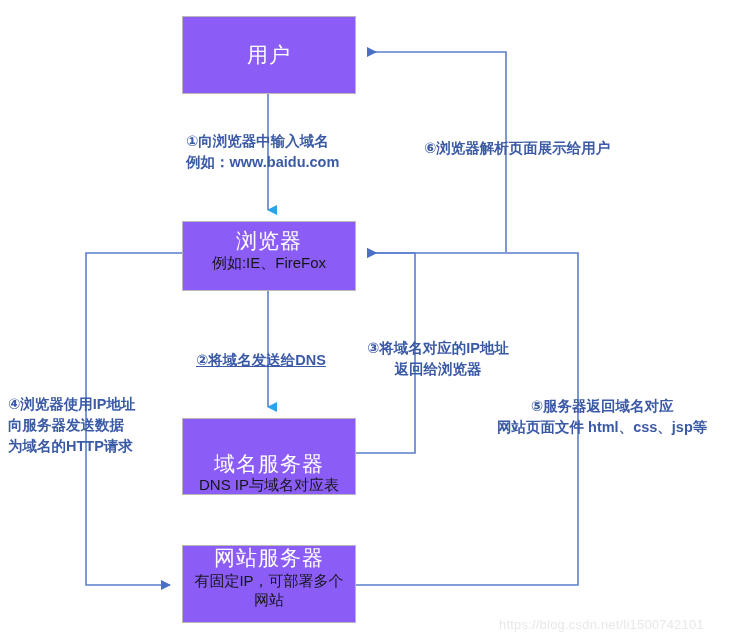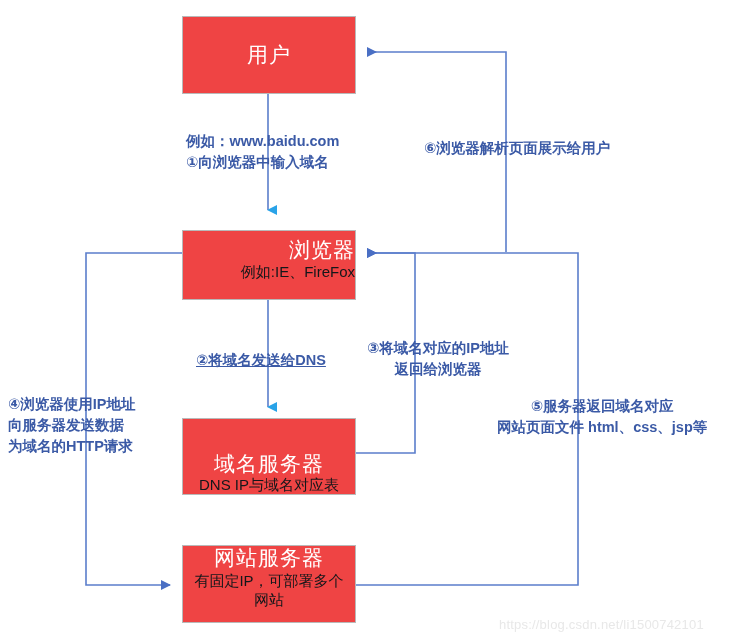--- a/index.html
+++ b/index.html
@@ -24,21 +24,21 @@
     top: 0;
     width: 748px;
     height: 642px;
     pointer-events: none;
   }
 
   
   .node {
     position: absolute;
     box-sizing: border-box;
-    background: #ef4444;
+    background: #8b5cf6;
     border: 1px solid #b9b9b9;
     display: flex;
     flex-direction: column;
     align-items: center;
     justify-content: center;
     text-align: center;
     line-height: 1.18;
   }
   .node .title {
     color: #ffffff;
@@ -54,22 +54,22 @@
     margin-top: 0;
     white-space: nowrap;
   }
   .node .sub.wrap {
     white-space: normal;
     line-height: 1.3;
     padding: 0 6px;
   }
 
   #node-user      { left: 182px; top: 16px;  width: 174px; height: 78px; }
-  #node-browser   { left: 182px; top: 230px; width: 174px; height: 70px;
-                    justify-content: flex-start; padding-top: 7px; align-items: flex-end; }
+  #node-browser   { left: 182px; top: 221px; width: 174px; height: 70px;
+                    justify-content: flex-start; padding-top: 7px; }
   #node-dns       { left: 182px; top: 418px; width: 174px; height: 77px;
                     justify-content: flex-end; padding-top: 9px; }
   #node-website   { left: 182px; top: 545px; width: 174px; height: 78px;
                     justify-content: flex-start; }
 
   
   .edge-label {
     position: absolute;
     color: #3b5aa6;
     font-size: 14.5px;
@@ -154,22 +154,22 @@
     <div class="title">域名服务器</div>
     <div class="sub">DNS IP与域名对应表</div>
   </div>
 
   <div class="node" id="node-website">
     <div class="title">网站服务器</div>
     <div class="sub wrap">有固定IP，可部署多个网站</div>
   </div>
 
   <div class="edge-label left" id="label-1">
+    <div>①向浏览器中输入域名</div>
     <div>例如：www.baidu.com</div>
-    <div>①向浏览器中输入域名</div>
   </div>
 
   <div class="edge-label left" id="label-2">
     <div>②将域名发送给DNS</div>
   </div>
 
   <div class="edge-label center" id="label-3">
     <div>③将域名对应的IP地址</div>
     <div>返回给浏览器</div>
   </div>

